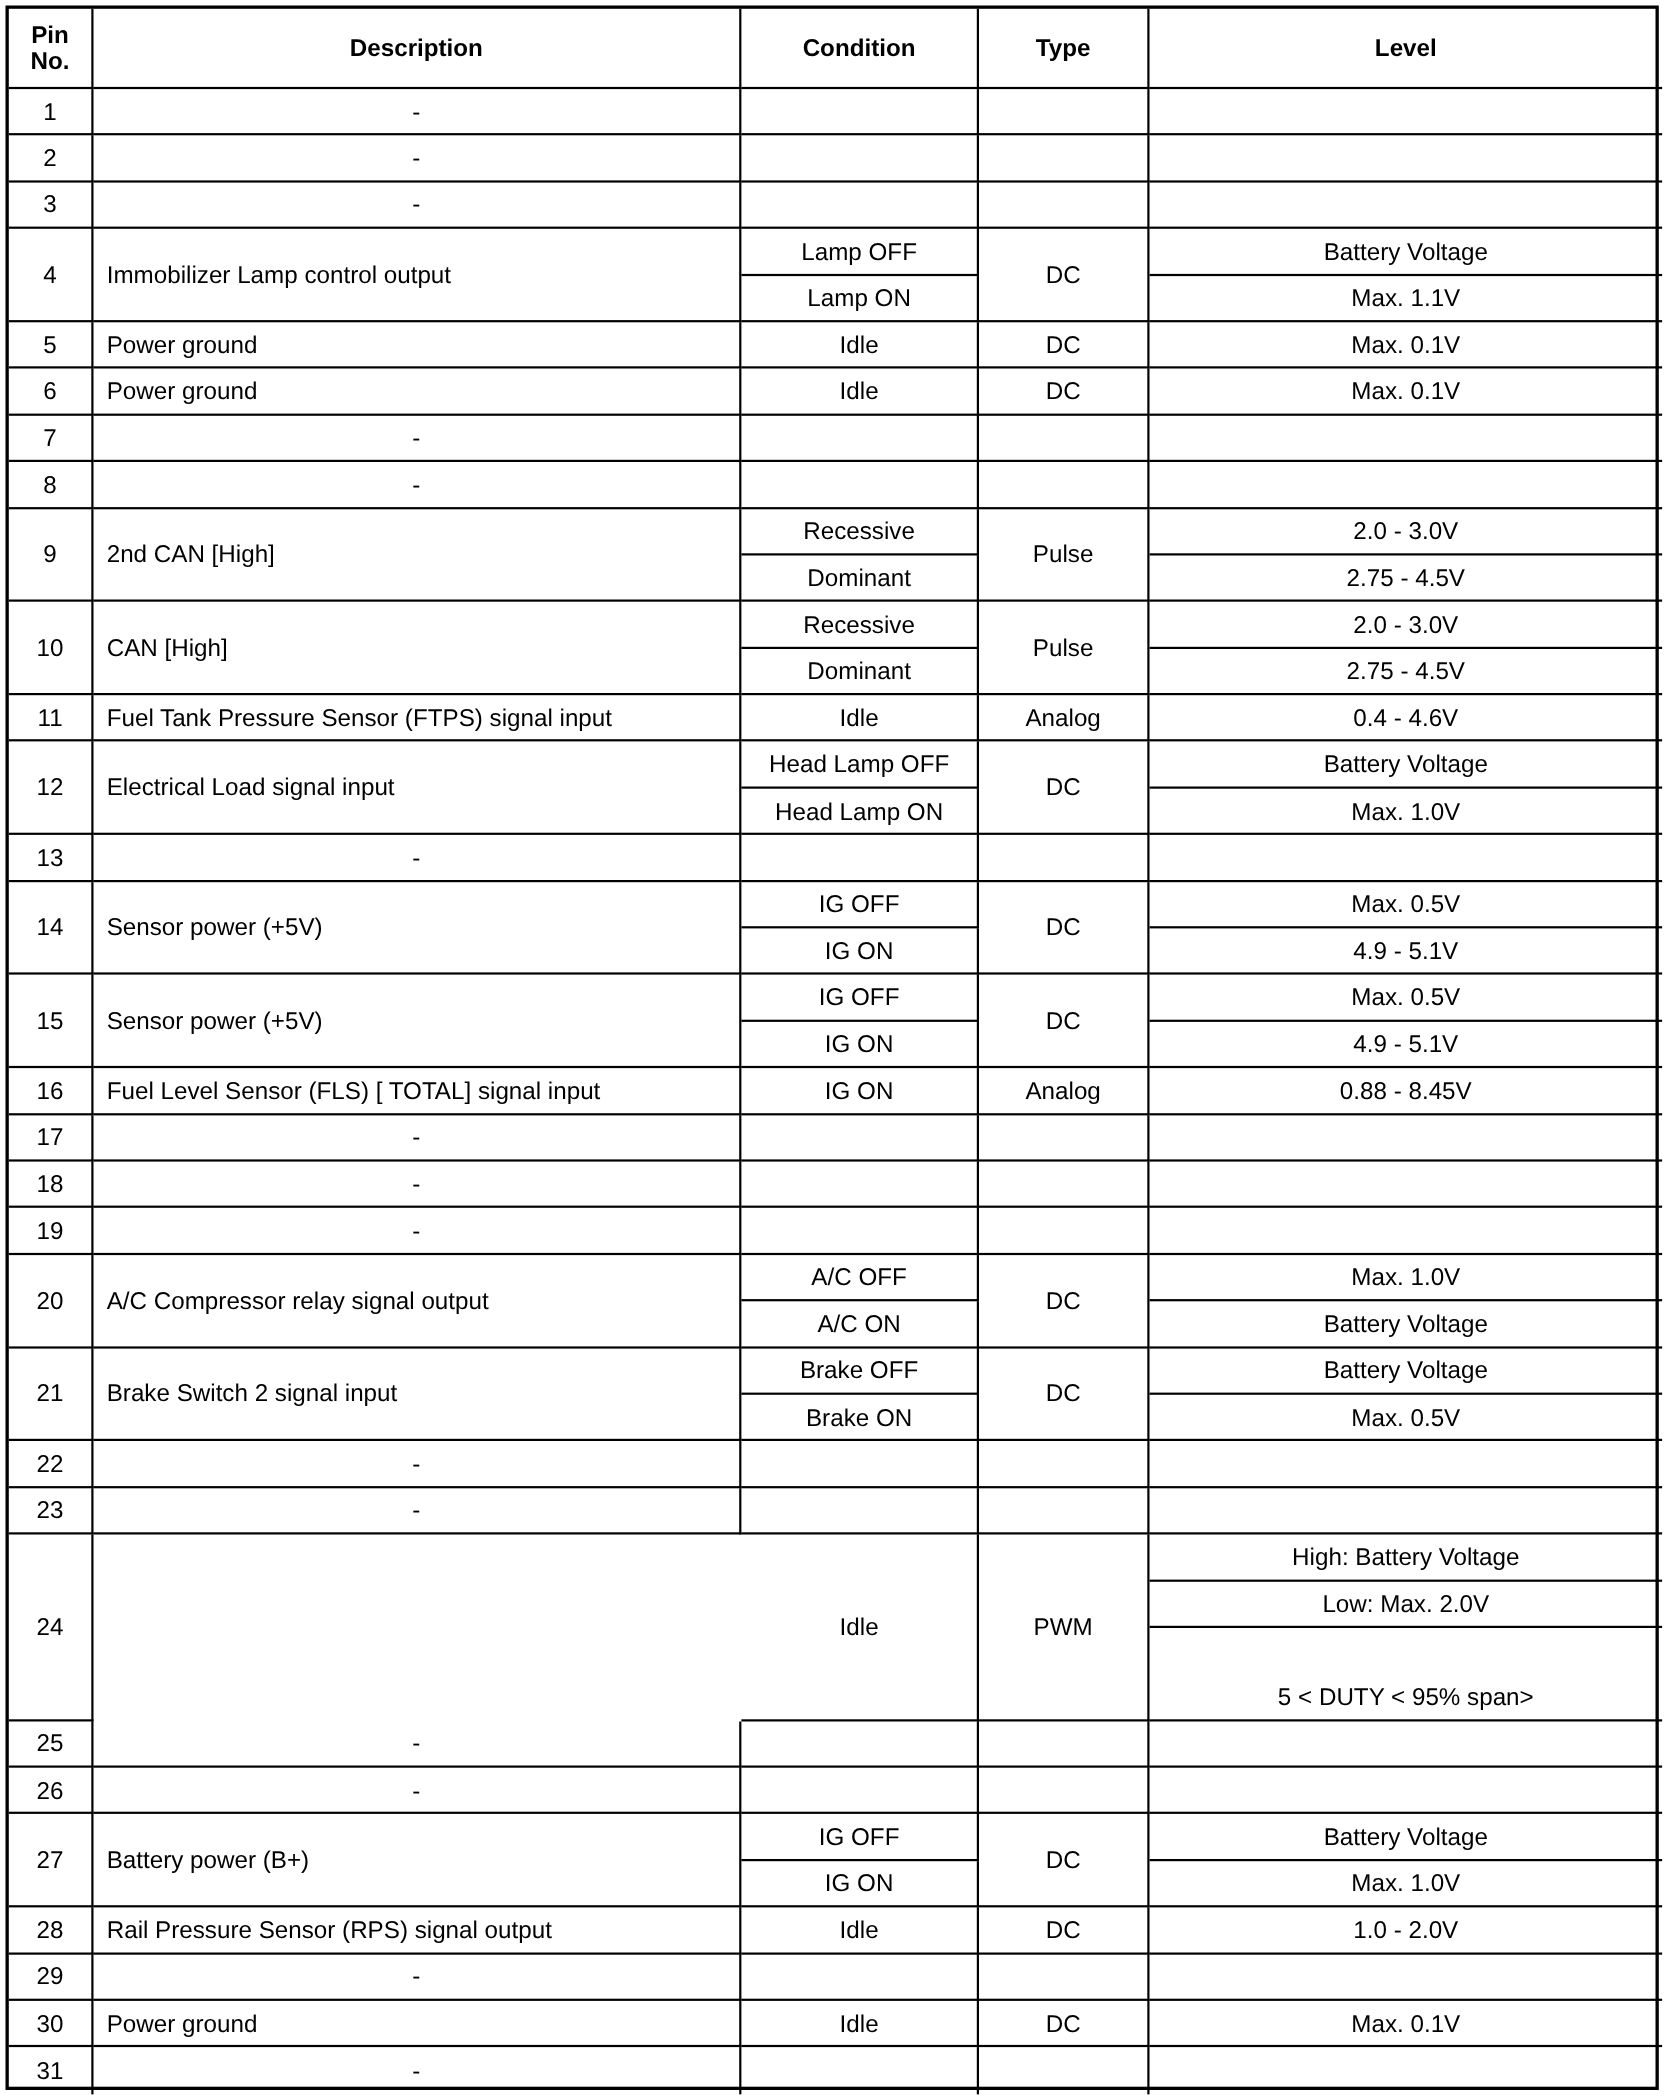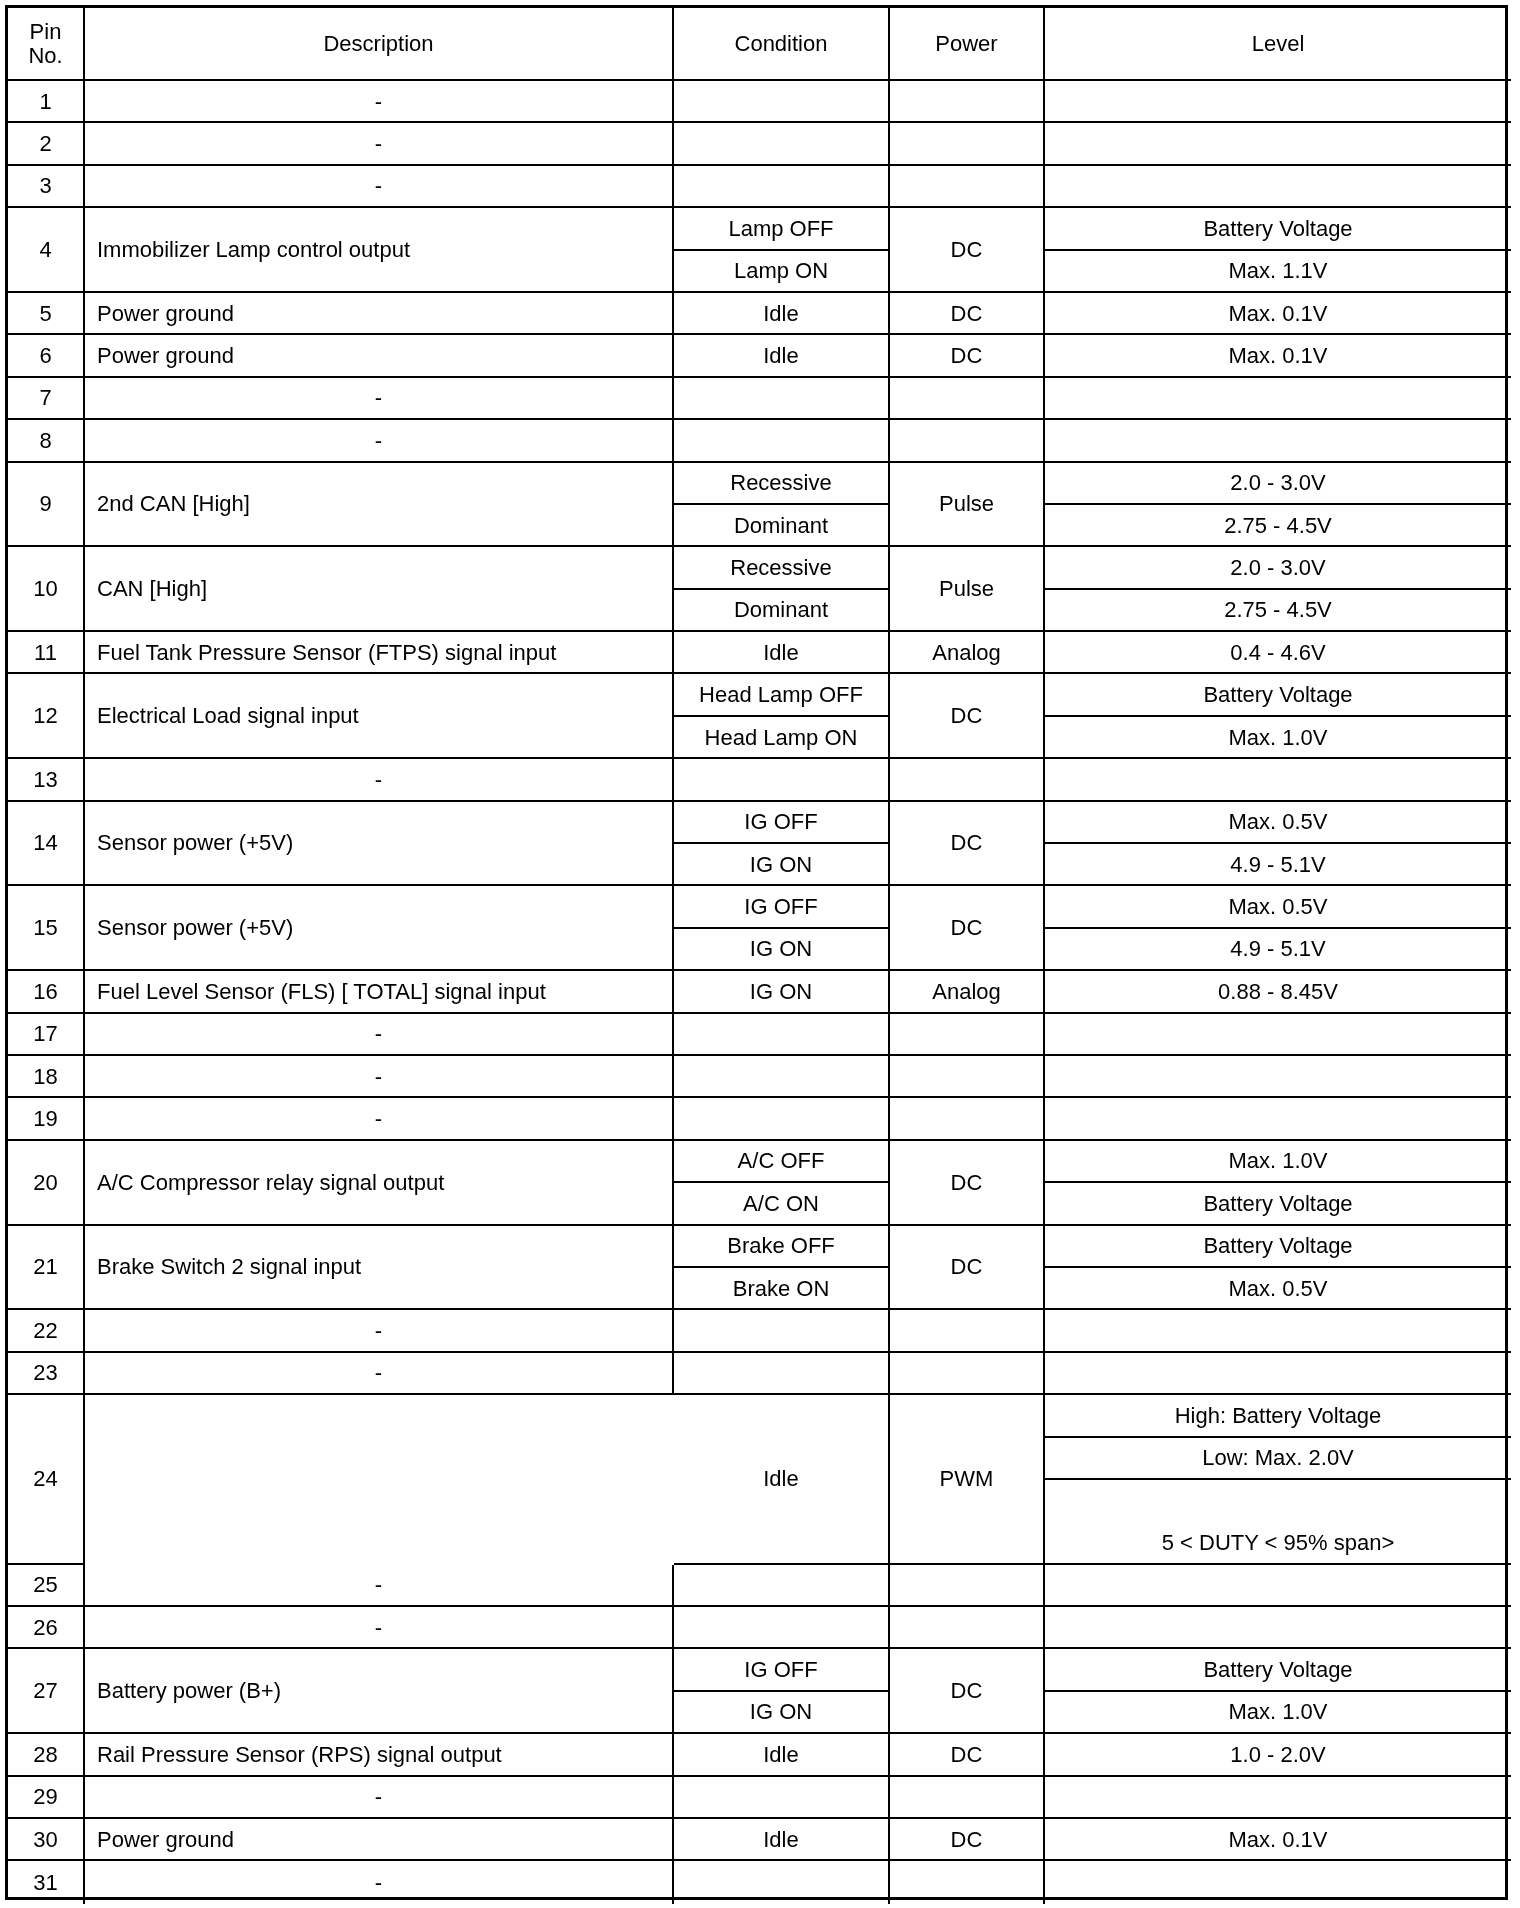--- a/index.html
+++ b/index.html
@@ -13,34 +13,34 @@
       border: 3px solid #000; box-sizing: border-box;
     }
     .c {
       border-right: 2px solid #000; border-bottom: 2px solid #000;
       box-sizing: border-box; display: flex; align-items: center;
       justify-content: center; font-size: 22px; line-height: 1.05;
       white-space: nowrap; overflow: hidden;
     }
     .c.last { border-right: none; }
     .c.left { justify-content: flex-start; padding-left: 12px; }
-    .hdr { font-weight: normal; font-size: 22px; text-align: center; }
+    .hdr { font-weight: bold; font-size: 22px; text-align: center; }
     .bottom { border-bottom: none; }
   </style>
 </head>
 <body>
 
 <div id="tbl">
   <div class="c hdr" style="grid-column:1;grid-row:1;flex-direction:column;">
     <span>Pin</span>
     <span>No.</span>
   </div>
   <div class="c hdr" style="grid-column:3;grid-row:1;">Condition</div>
   <div class="c hdr" style="grid-column:2;grid-row:1;">Description</div>
-  <div class="c hdr" style="grid-column:4;grid-row:1;">Power</div>
+  <div class="c hdr" style="grid-column:4;grid-row:1;">Type</div>
   <div class="c hdr last" style="grid-column:5;grid-row:1;">Level</div>
 <div class="c " style="grid-area: 2 / 1 / 3;">1</div>
     <div class="c " style="grid-area: 2 / 2 / 3;">-</div>
     <div class="c " style="grid-area: 2 / 3 / 3;"></div>
     <div class="c " style="grid-area: 2 / 4 / 3;"></div>
     <div class="c  last" style="grid-area: 2 / 5 / 3;"></div>
     <div class="c " style="grid-area: 3 / 1 / 4;">2</div>
     <div class="c " style="grid-area: 3 / 2 / 4;">-</div>
     <div class="c " style="grid-area: 3 / 3 / 4;"></div>
     <div class="c " style="grid-area: 3 / 4 / 4;"></div>

